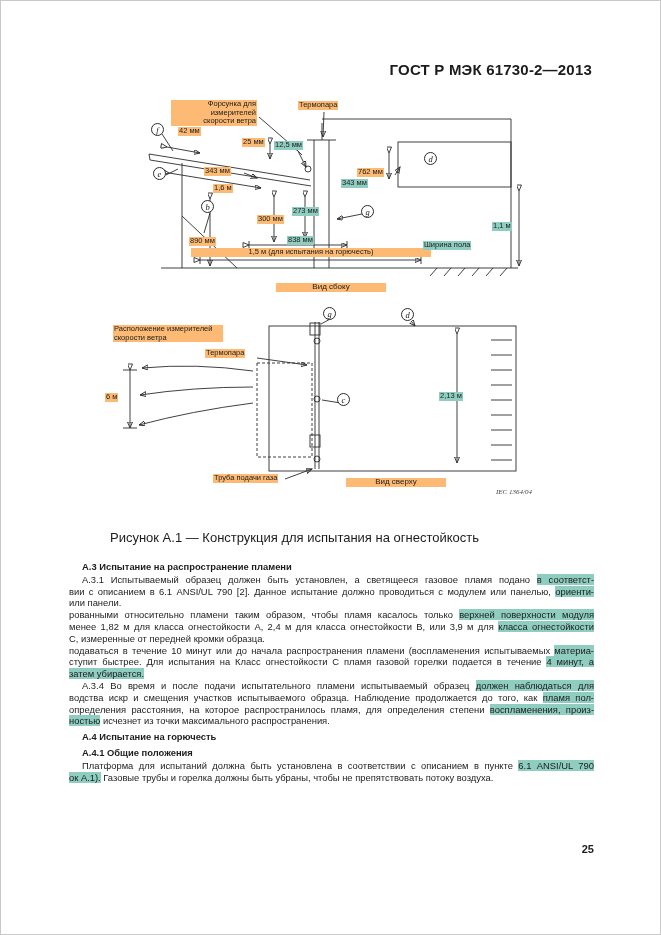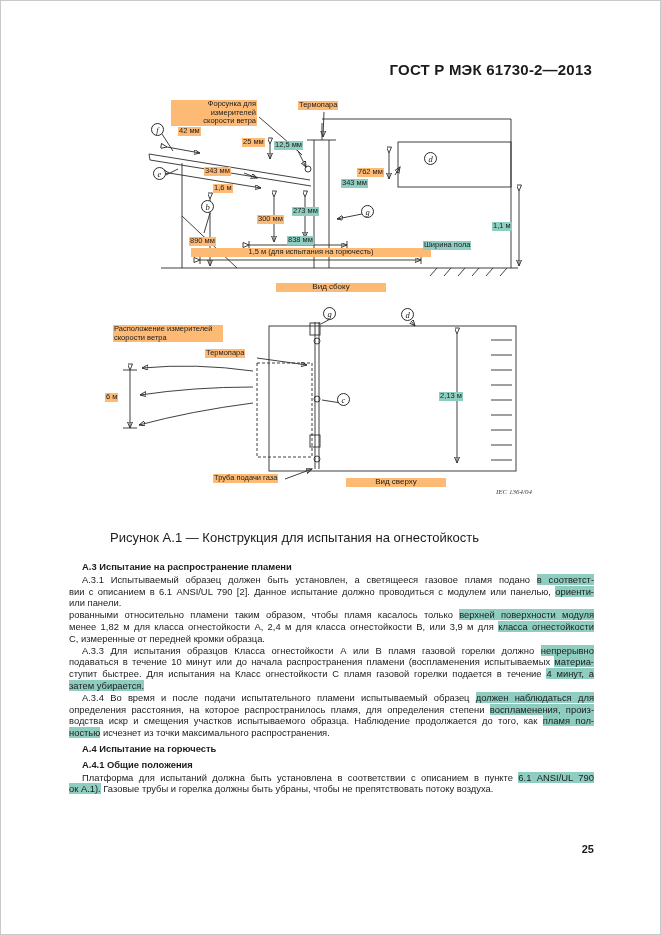--- a/index.html
+++ b/index.html
@@ -196,29 +196,28 @@
         <div class="tline indent"><span>А.3.1 Испытываемый образец должен быть установлен, а светящееся газовое пламя подано </span><span class="hl">в соответст-</span></div>
         <div class="tline"><span>вии с описанием в 6.1 ANSI/UL 790 [2]. Данное испытание должно проводиться с модулем или панелью, </span><span class="hl">ориенти-</span></div>
         <div class="tline last"><span>или панели.</span></div>
         <div class="tline"><span>рованными относительно пламени таким образом, чтобы пламя касалось только </span><span class="hl">верхней поверхности модуля</span></div>
       </div>
       <div class="para">
         <div class="tline"><span>менее 1,82 м для класса огнестойкости А, 2,4 м для класса огнестойкости В, или 3,9 м для </span><span class="hl">класса огнестойкости</span></div>
         <div class="tline last"><span>С, измеренные от передней кромки образца.</span></div>
       </div>
       <div class="para">
-        <div class="tline indent"><span>А.3.3 Для испытания образцов Класса огнестойкости А или В пламя газовой горелки должно </span><span class="hl">непрерывно</span></div>
         <div class="tline"><span>подаваться в течение 10 минут или до начала распространения пламени (воспламенения испытываемых </span><span class="hl">материа-</span></div>
         <div class="tline"><span>ступит быстрее. Для испытания на Класс огнестойкости С пламя газовой горелки подается в течение </span><span class="hl">4 минут, а</span></div>
         <div class="tline last"><span class="hl">затем убирается.</span></div>
       </div>
       <div class="para">
         <div class="tline indent"><span>А.3.4 Во время и после подачи испытательного пламени испытываемый образец </span><span class="hl">должен наблюдаться для</span></div>
+        <div class="tline"><span>водства искр и смещения участков испытываемого образца. Наблюдение продолжается до того, как </span><span class="hl">пламя пол-</span></div>
         <div class="tline"><span>определения расстояния, на которое распространилось пламя, для определения степени </span><span class="hl">воспламенения, произ-</span></div>
-        <div class="tline"><span>водства искр и смещения участков испытываемого образца. Наблюдение продолжается до того, как </span><span class="hl">пламя пол-</span></div>
         <div class="tline last"><span class="hl">ностью</span><span> исчезнет из точки максимального распространения.</span></div>
       </div>
       <div class="h-line">А.4 Испытание на горючесть</div>
       <div class="h-line">А.4.1 Общие положения</div>
       <div class="para">
         <div class="tline indent"><span>Платформа для испытаний должна быть установлена в соответствии с описанием в пункте </span><span class="hl">6.1 ANSI/UL 790</span></div>
         <div class="tline last"><span class="hl">ок А.1).</span><span> Газовые трубы и горелка должны быть убраны, чтобы не препятствовать потоку воздуха.</span></div>
       </div>
     </div>
 

